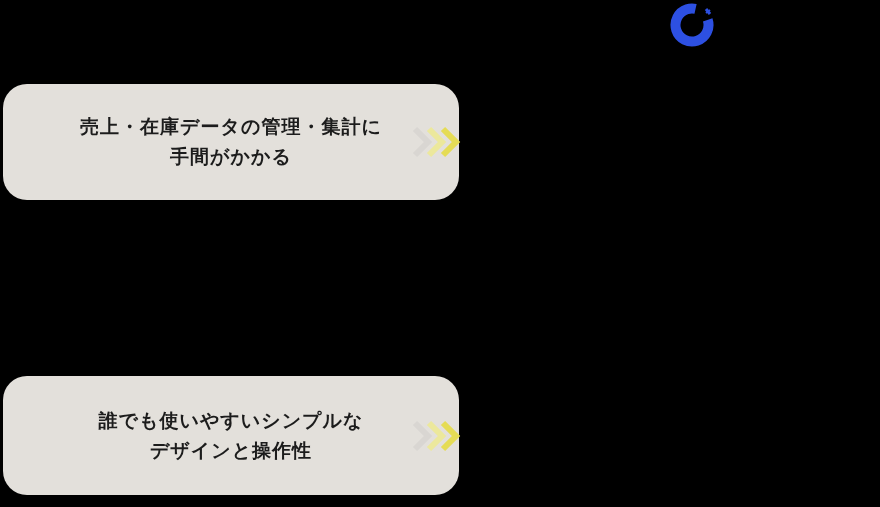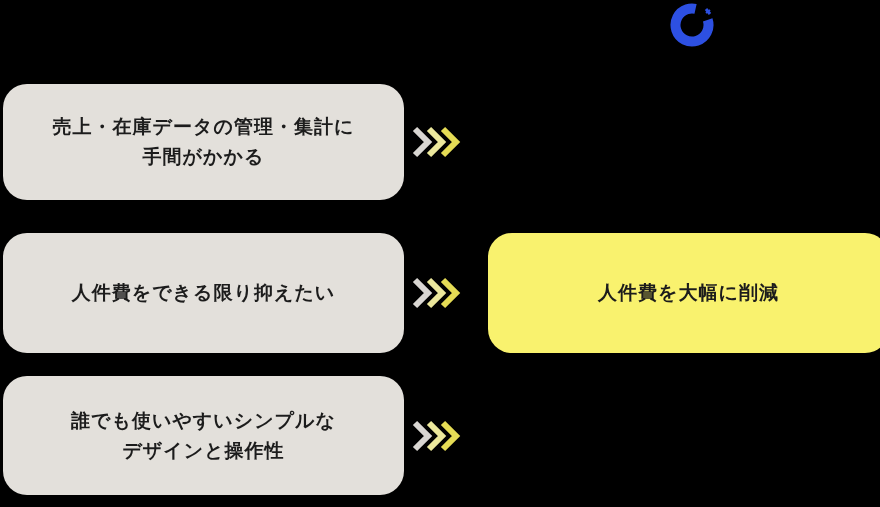--- a/index.html
+++ b/index.html
@@ -27,21 +27,21 @@
     left: 0;
     width: 880px;
   }
   .row-1 { top: 84px;  height: 116px; }
   .row-2 { top: 233px; height: 120px; }
   .row-3 { top: 376px; height: 119px; }
   .card {
     position: absolute;
     top: 0;
     height: 100%;
-    width: 401px;
+    width: 456px;
     border-radius: 24px;
     display: flex;
     align-items: center;
     justify-content: center;
     box-sizing: border-box;
     padding: 8px 20px;
   }
   .card.problem {
     left: 3px;
     background: var(--problem_bg, #e3e0db);
@@ -90,35 +90,20 @@
     </div>
     <div class="arrow">
       <svg viewBox="0 0 54 32" aria-hidden="true">
         <polyline points="3,3 16,16 3,29" fill="none" stroke-width="6" stroke="#d9d6d2"></polyline>
         <polyline points="17,3 30,16 17,29" fill="none" stroke-width="6" stroke="#ece89c"></polyline>
         <polyline points="31,3 44,16 31,29" fill="none" stroke-width="6" stroke="#e5dc55"></polyline>
       </svg>
     </div>
   </section>
 
-  <section class="row row-2">
-    <div class="card problem">
-      <p>人件費をできる限り抑えたい</p>
-    </div>
-    <div class="arrow">
-      <svg viewBox="0 0 54 32" aria-hidden="true">
-        <polyline points="3,3 16,16 3,29" fill="none" stroke-width="6" stroke="#d9d6d2"></polyline>
-        <polyline points="17,3 30,16 17,29" fill="none" stroke-width="6" stroke="#ece89c"></polyline>
-        <polyline points="31,3 44,16 31,29" fill="none" stroke-width="6" stroke="#e5dc55"></polyline>
-      </svg>
-    </div>
-    <div class="card solution">
-      <p>人件費を大幅に削減</p>
-    </div>
-  </section>
 
   <section class="row row-3">
     <div class="card problem">
       <p>誰でも使いやすいシンプルな
 デザインと操作性</p>
     </div>
     <div class="arrow">
       <svg viewBox="0 0 54 32" aria-hidden="true">
         <polyline points="3,3 16,16 3,29" fill="none" stroke-width="6" stroke="#d9d6d2"></polyline>
         <polyline points="17,3 30,16 17,29" fill="none" stroke-width="6" stroke="#ece89c"></polyline>

